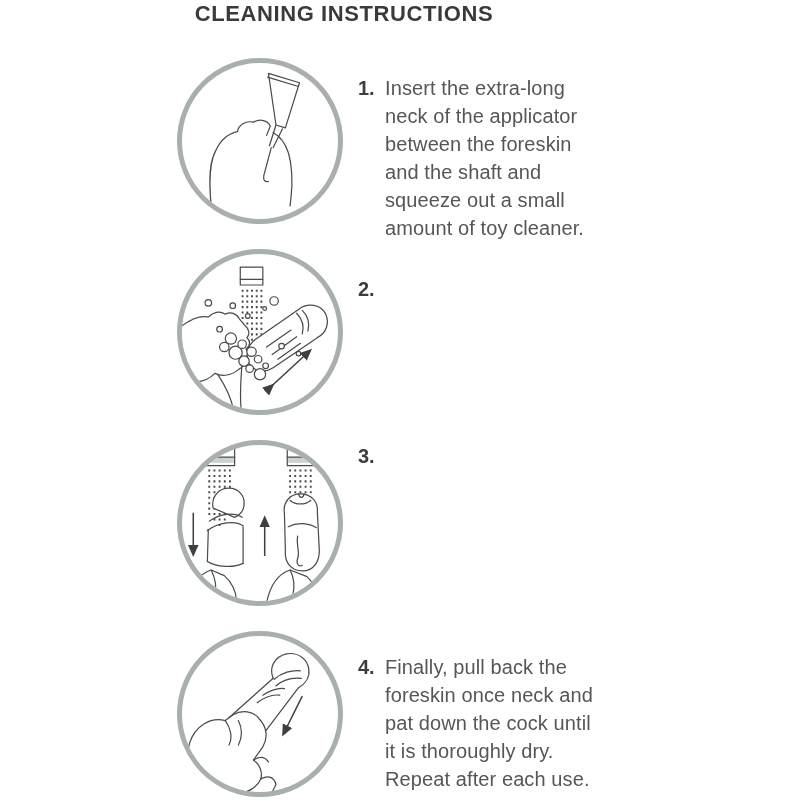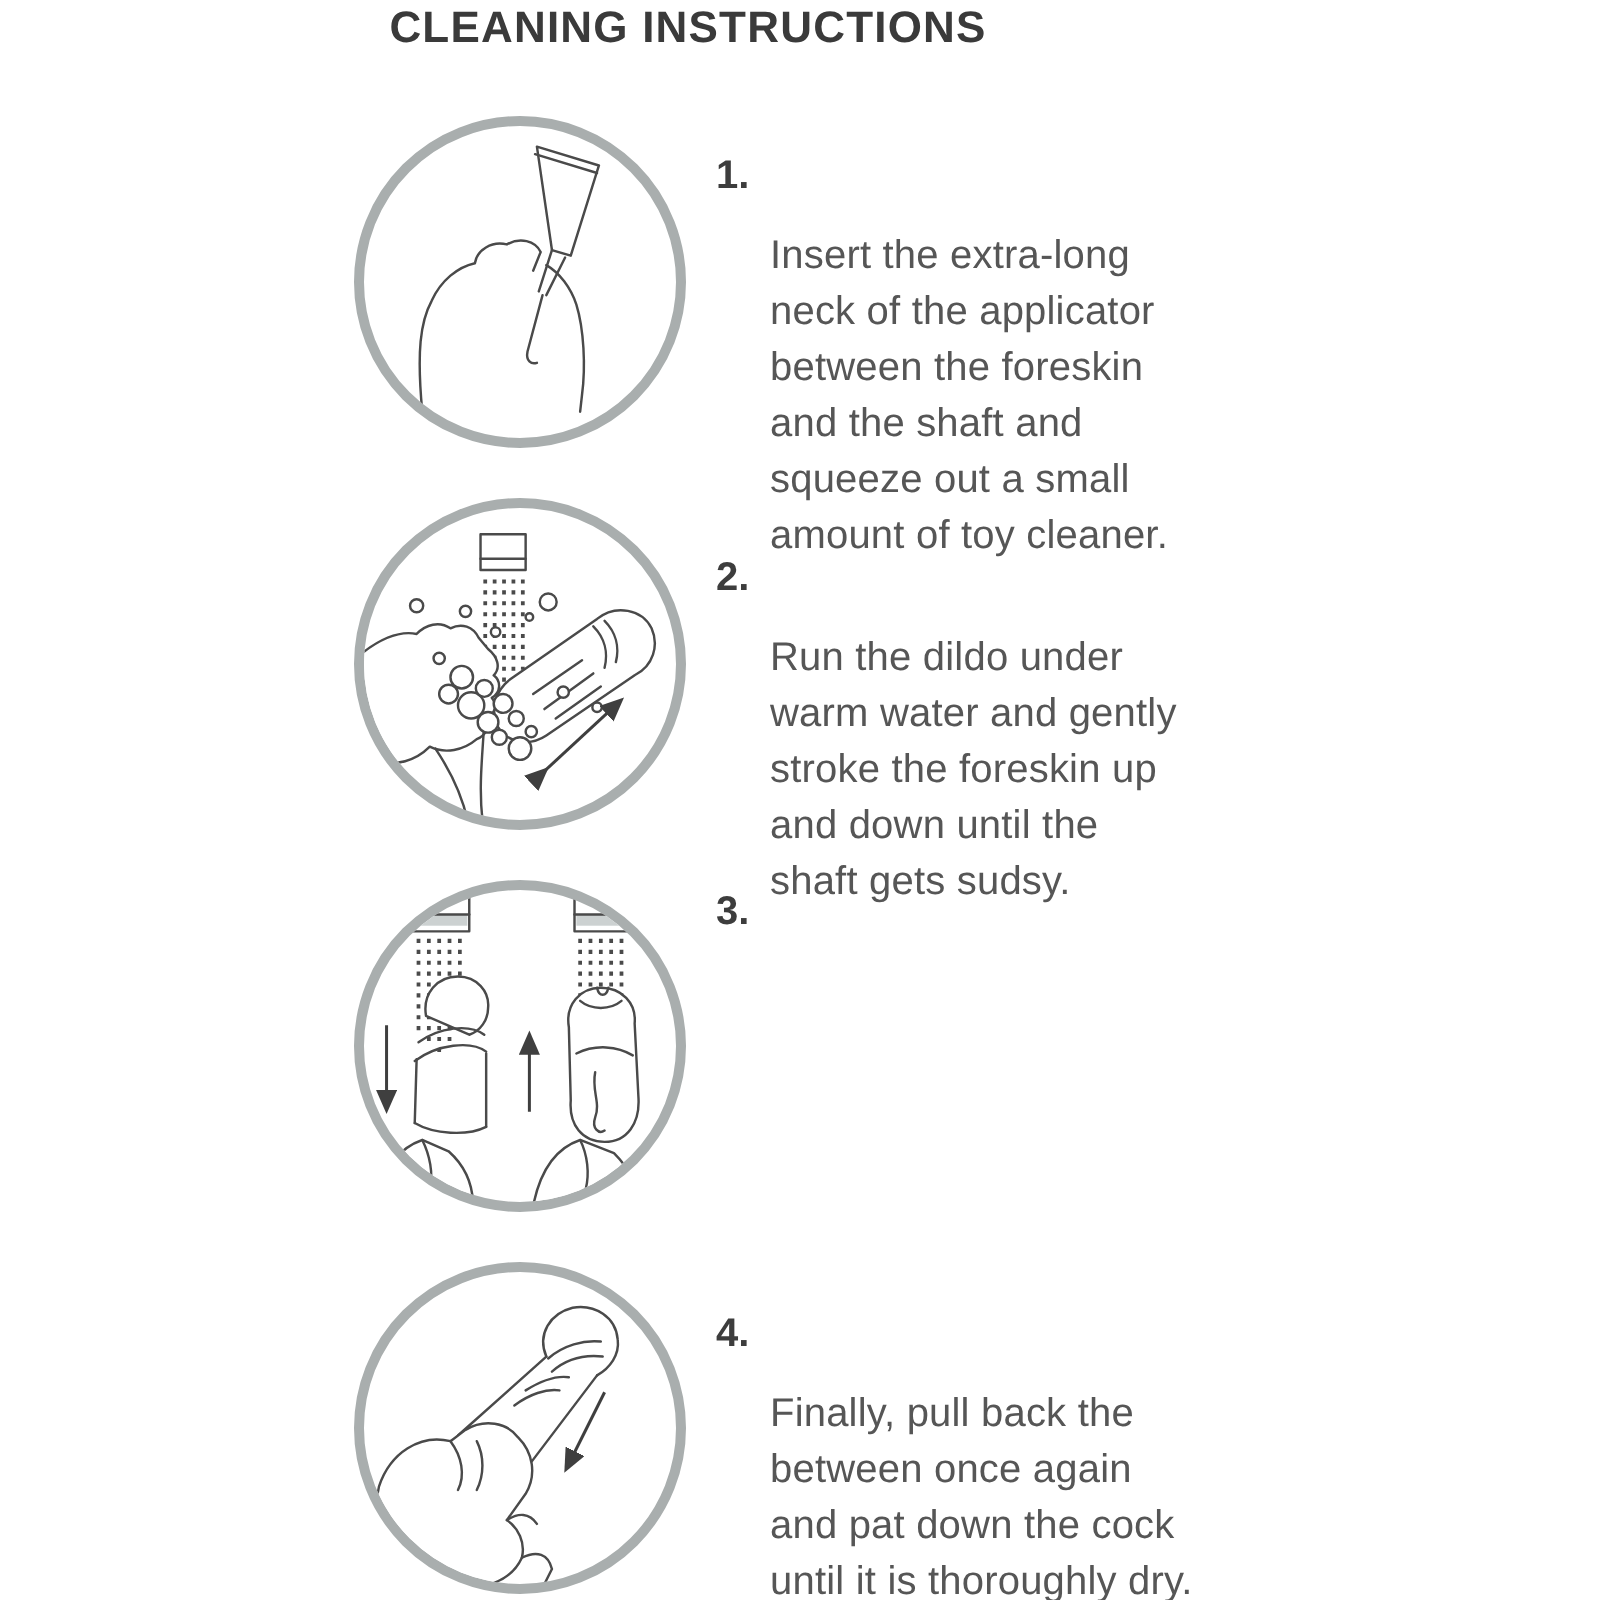--- a/index.html
+++ b/index.html
@@ -13,21 +13,21 @@
   }
   .steps{position:absolute;top:58px;left:177px;width:480px;}
   .step{display:flex;height:166px;margin-bottom:25px;}
   .illus{
     flex:0 0 166px;width:166px;height:166px;box-sizing:border-box;
     border:5px solid #a9aeae;border-radius:50%;overflow:hidden;position:relative;
   }
   .illus svg{position:absolute;left:0;top:0;width:156px;height:156px;}
   .step-text{margin-left:15px;width:240px;display:flex;font-size:20px;line-height:28px;color:#565656;}
   .step-num{flex:0 0 27px;font-weight:700;color:#3d3d3d;}
-  .step-body{flex:1;letter-spacing:0.1px;margin-top:40px;}
+  .step-body{flex:1;letter-spacing:0.1px;}
   .step:nth-child(1) .step-text{margin-top:16px;}
   .step:nth-child(2) .step-text{margin-top:26px;}
   .step:nth-child(3) .step-text{margin-top:2px;}
   .step:nth-child(4) .step-text{margin-top:22px;}
   .ln{fill:none;stroke:#4a4a4a;stroke-width:1.3;stroke-linecap:round;stroke-linejoin:round;}
   .lnf{fill:#ffffff;stroke:#4a4a4a;stroke-width:1.3;stroke-linecap:round;stroke-linejoin:round;}
   .drops{fill:none;stroke:#4a4a4a;stroke-width:2;stroke-dasharray:2.2 3.6;}
   .band{fill:#ccd1d1;stroke:none;}
   .arrow{fill:none;stroke:#3f3f3f;stroke-width:1.6;}
 </style>
@@ -104,21 +104,20 @@
         <circle class="lnf" cx="106" cy="98" r="3"></circle>
           <circle class="lnf" cx="124" cy="106" r="2.5"></circle>
         <circle class="lnf" cx="88" cy="58" r="2"></circle>
           <circle class="lnf" cx="40" cy="80" r="3"></circle>
 
         <path class="arrow" d="M96,140 L136,103" marker-start="url(#ah2)" marker-end="url(#ah2)"></path>
       </svg>
     </div>
     <div class="step-text">
       <span class="step-num">2.</span>
-      <span class="step-body">Run the dildo under warm water and gently stroke the foreskin up and down until the shaft gets sudsy.</span>
     </div>
   </div>
 
   <div class="step">
     <div class="illus">
       <svg viewBox="0 0 166 166">
         <defs>
           <marker id="ah3" markerWidth="9" markerHeight="8" refX="6" refY="3.5" orient="auto">
             <path d="M0,0 L8,3.5 L0,7 Z" fill="#3f3f3f"></path>
           </marker>
@@ -191,17 +190,17 @@
         <path class="ln" d="M46,90 C52,98 54,108 50,116"></path>
         <path class="ln" d="M60,90 C64,98 64,108 60,116"></path>
         <path class="ln" d="M76,132 C82,128 88,128 92,134"></path>
         <path class="ln" d="M84,152 C92,148 98,150 100,158 L95,168"></path>
 
         <path class="arrow" d="M128,64 L108,104" marker-end="url(#ah4)"></path>
       </svg>
     </div>
     <div class="step-text">
       <span class="step-num">4.</span>
-      <span class="step-body">Finally, pull back the between once again and pat down the cock until it is thoroughly dry. Repeat after each use.</span>
+      <span class="step-body">Finally, pull back the foreskin once neck and pat down the cock until it is thoroughly dry. Repeat after each use.</span>
     </div>
   </div>
 
 </div>
 
 </body></html>

